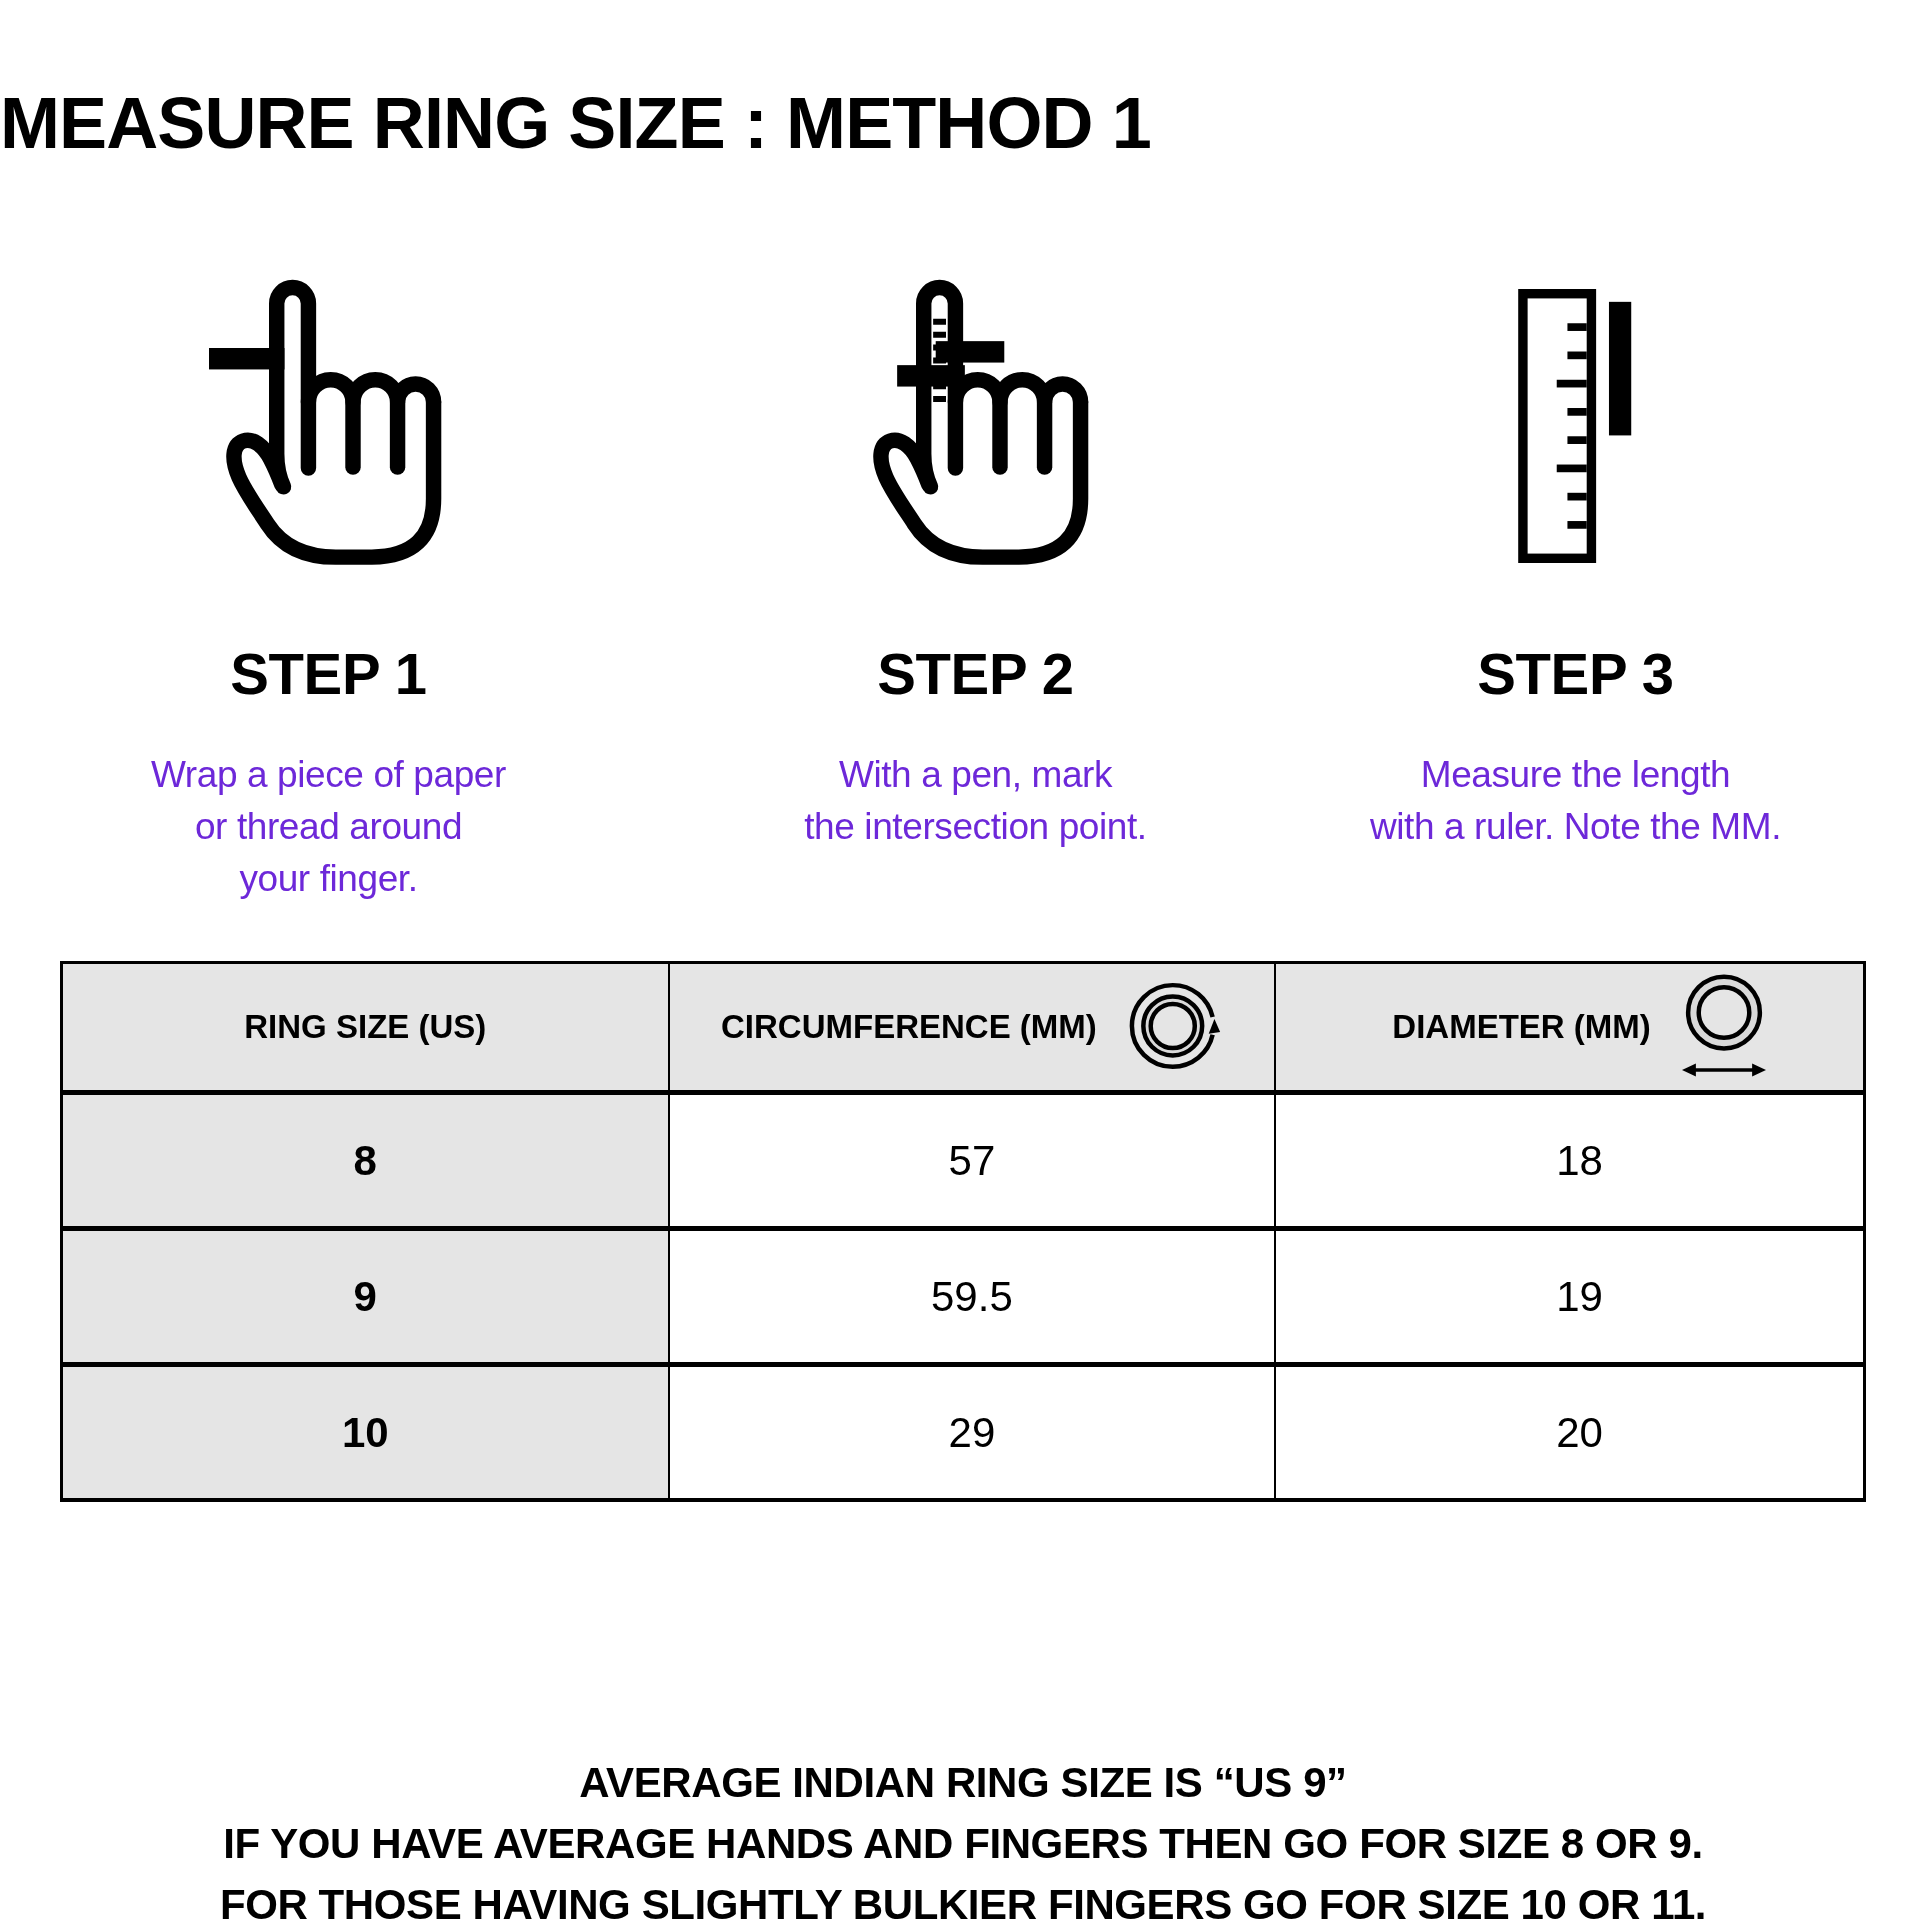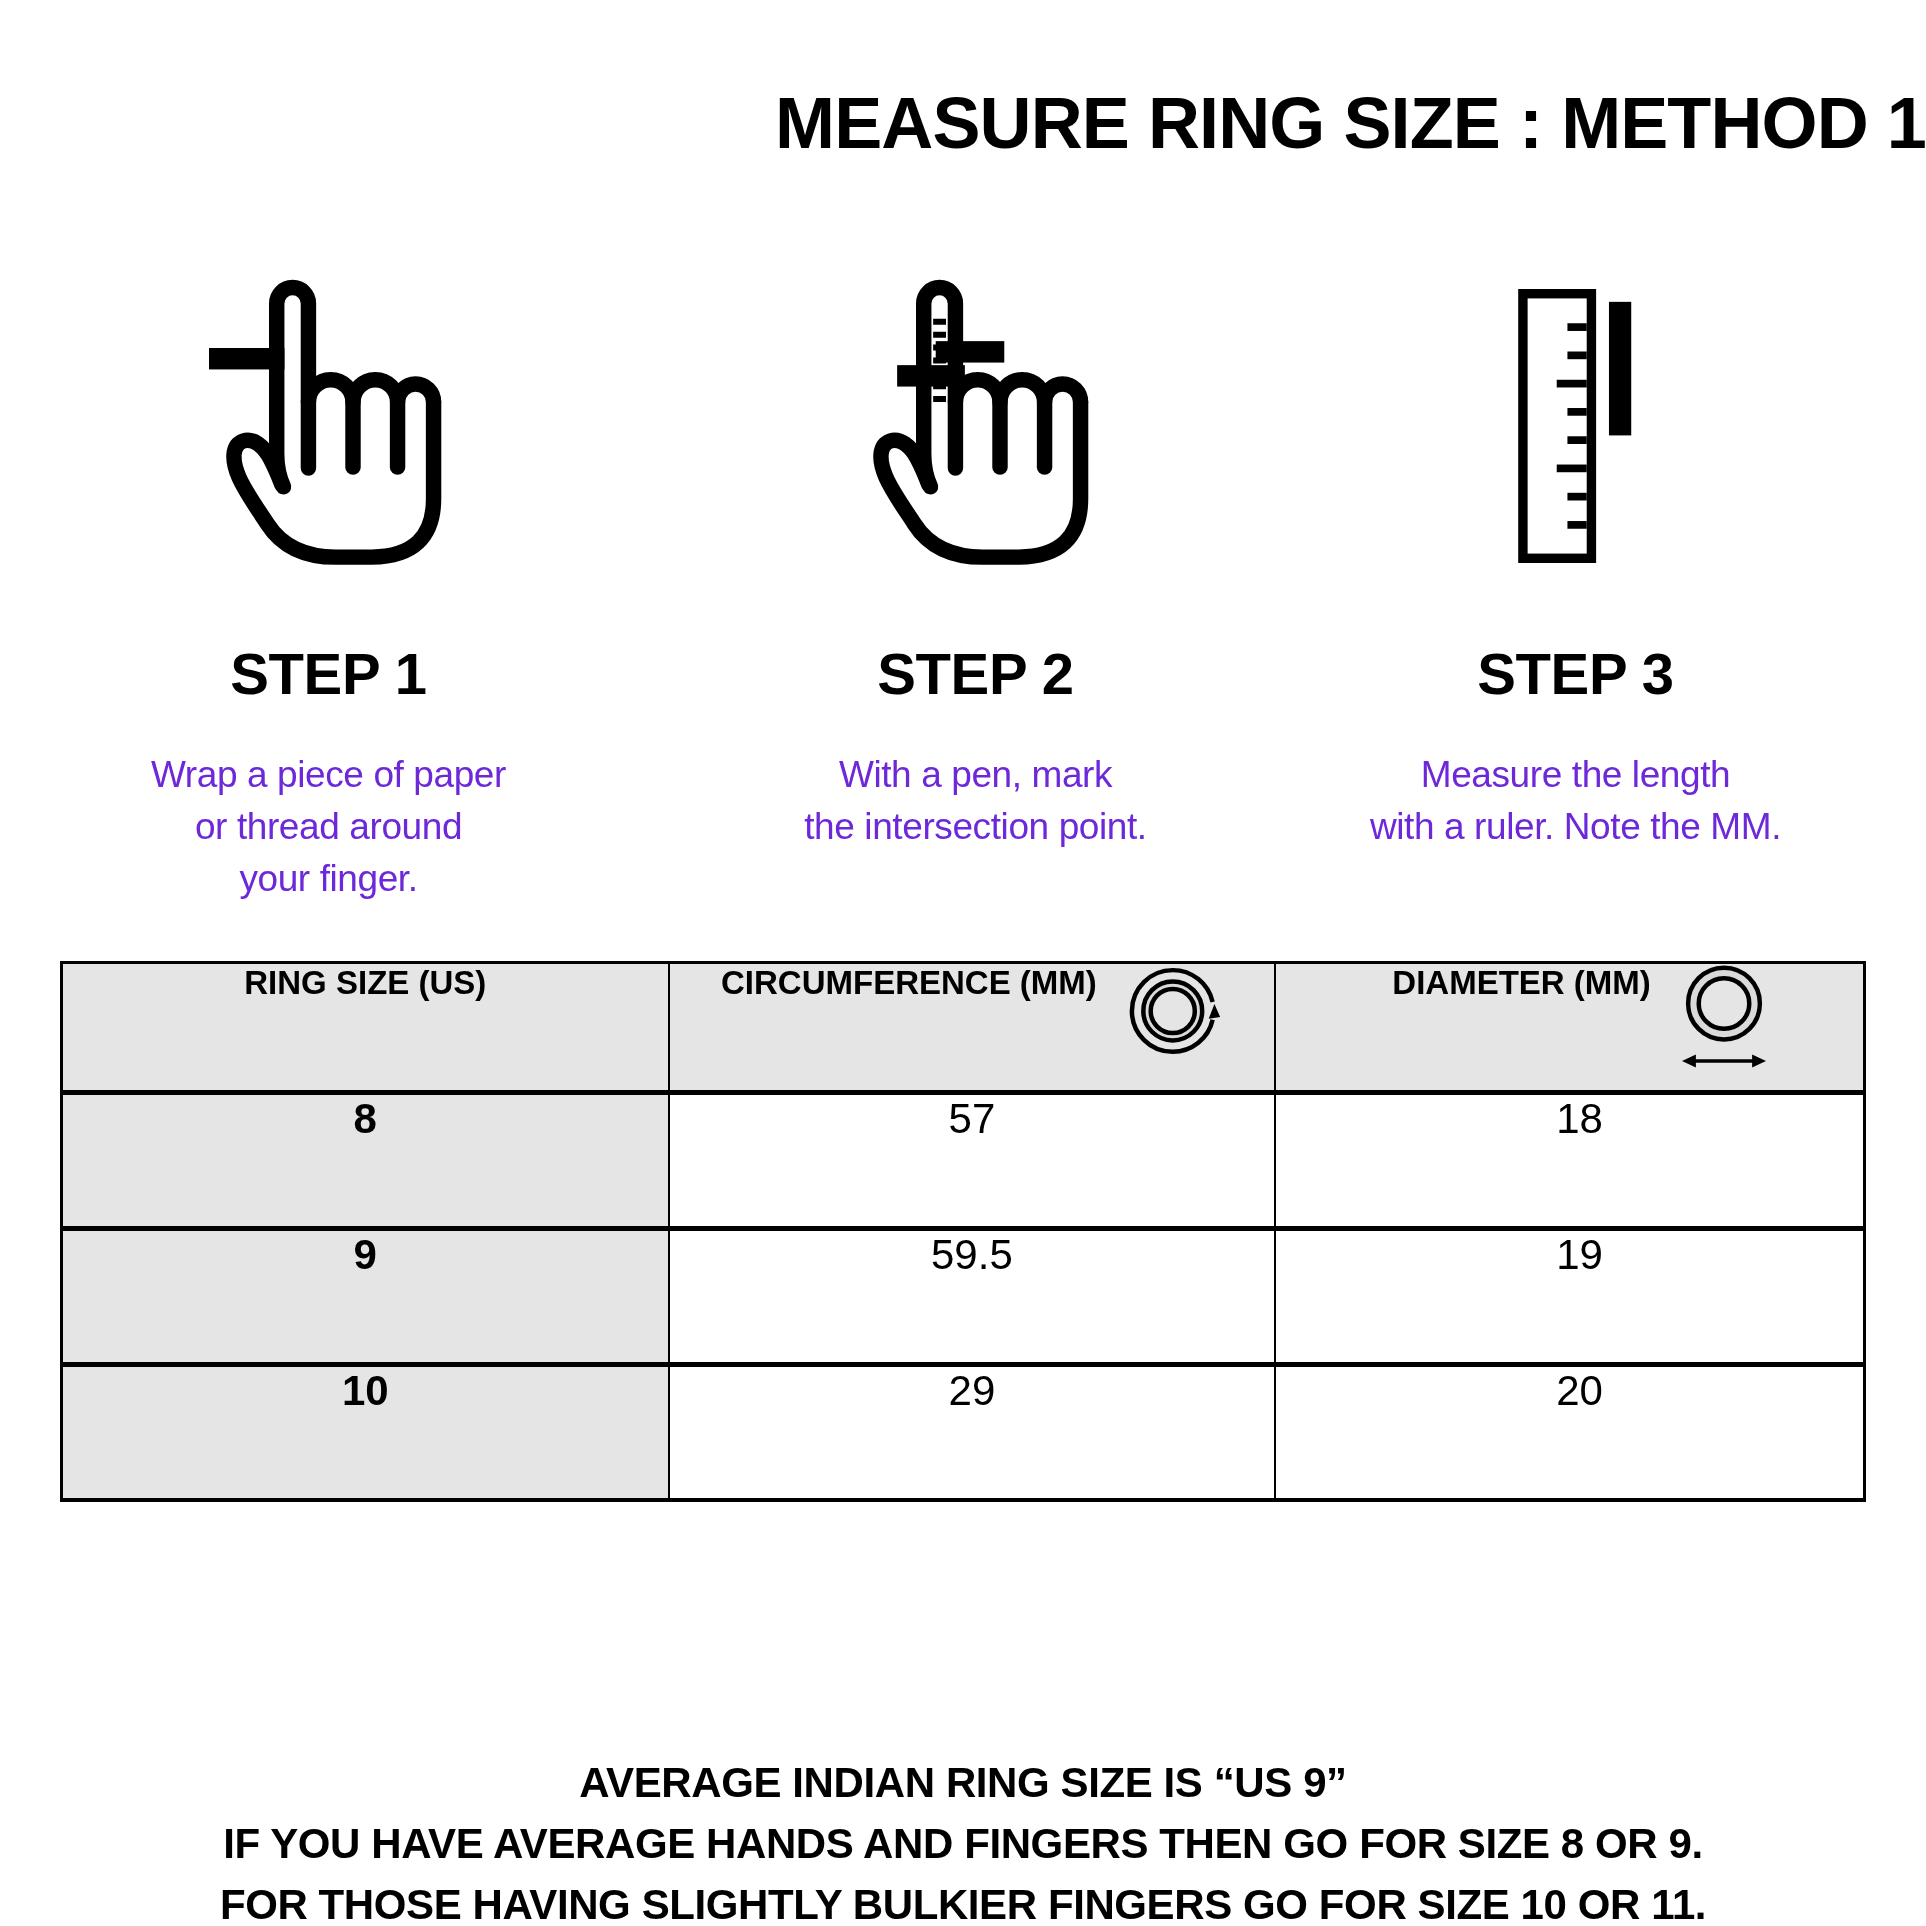--- a/index.html
+++ b/index.html
@@ -1,21 +1,21 @@
 <!DOCTYPE html>
 <html style="font-size:6.8px"><head>
 <meta charset="utf-8">
 <style>
   html,body{margin:0;padding:0;background:#ffffff;}
   .canvas{
     position:relative;width:1926px;height:1926px;background:#ffffff;overflow:hidden;
     font-family:"Liberation Sans","DejaVu Sans",sans-serif;color:#000;
   }
   .page-title{
-    position:absolute;top:82px;left:0;width:100%;text-align:right;
+    position:absolute;top:82px;left:0;width:100%;text-align:left;
     font-size:72px;font-weight:800;letter-spacing:-0.9px;white-space:nowrap;
   }
   .step{position:absolute;top:276px;width:599px;text-align:center;}
   .step-1{left:29px;}
   .step-2{left:676px;}
   .step-3{left:1276px;}
   .icon-box{height:300px;display:flex;align-items:flex-end;justify-content:center;}
   .step-label{margin-top:64px;font-size:58px;font-weight:800;letter-spacing:-0.4px;}
   .step-desc{
     margin-top:42px;font-size:37px;font-weight:400;line-height:1.4;color:#6d28d9;
@@ -23,21 +23,21 @@
   }
   .size-table{
     position:absolute;left:60px;top:961px;width:1806px;
     border:3.9px solid #000;border-bottom-width:4.7px;box-sizing:border-box;background:#fff;
   }
   .t-row{display:grid;grid-template-columns:33.7% 33.7% 32.6%;border-bottom:5.1px solid #000;}
   .t-row:last-child{border-bottom:none;}
   .t-row.header{height:126px;background:#e5e5e5;}
   .t-row.data{height:131px;}
   .t-cell{
-    display:flex;align-items:flex-start;justify-content:center;gap:30px;
+    display:flex;align-items:center;justify-content:center;gap:30px;
     border-right:2.6px solid #000;box-sizing:border-box;
   }
   .t-cell:last-child{border-right:none;padding-left:20px;}
   .t-row.data .t-cell.first{background:#e5e5e5;}
   .th-label{font-size:33px;font-weight:700;letter-spacing:0;}
   .cell-value{font-size:42px;font-weight:400;}
   .t-row.data .t-cell.first .cell-value{font-weight:700;}
   .footer-note{
     position:absolute;top:1753px;left:0;width:100%;text-align:center;
     font-size:42px;font-weight:800;line-height:1.45;letter-spacing:-0.4px;

